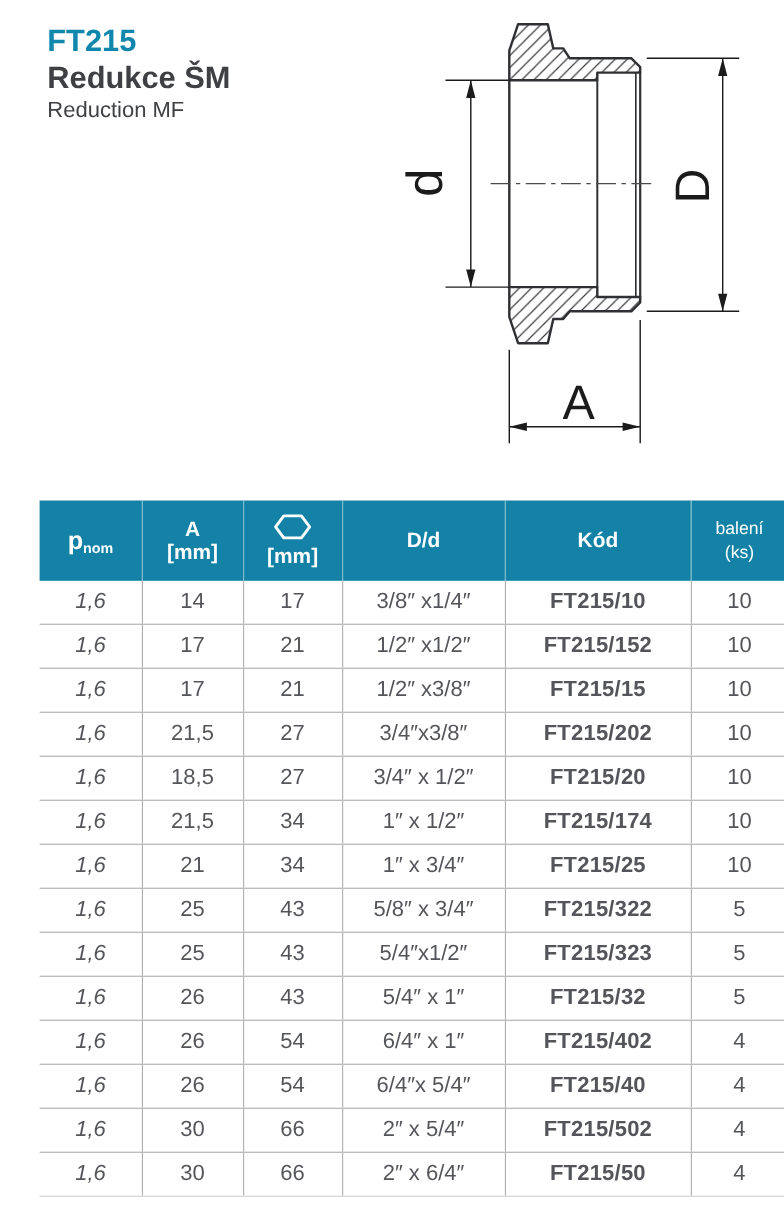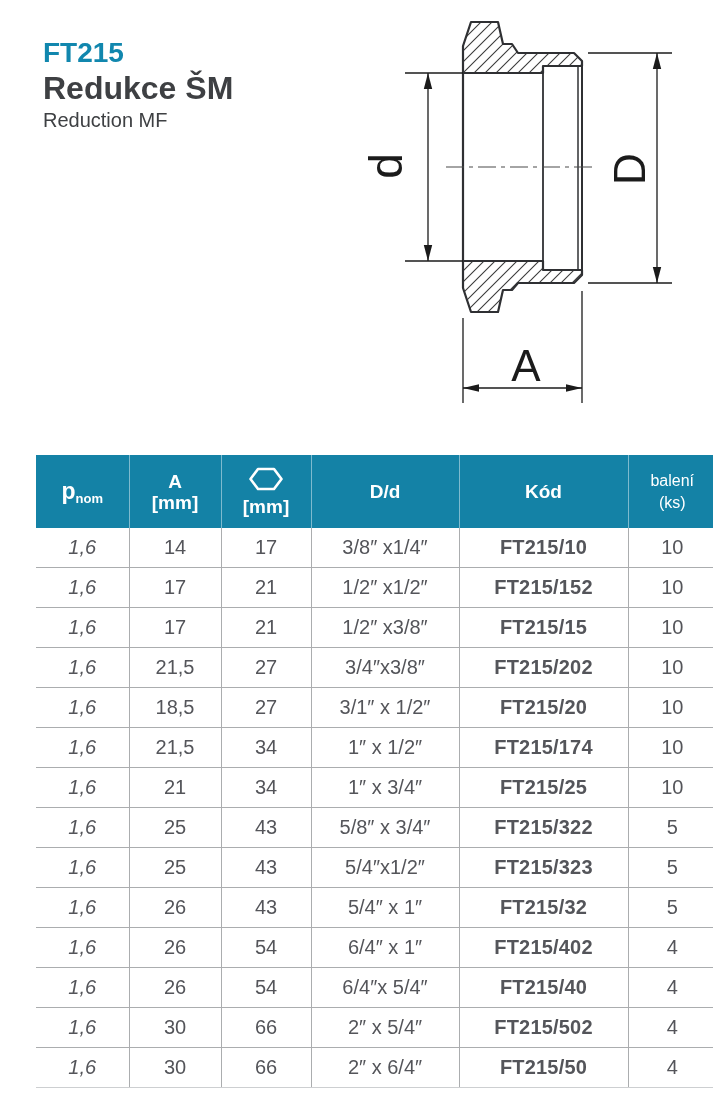--- a/index.html
+++ b/index.html
@@ -8,23 +8,23 @@
     --body-text:#54555A;
     --title-text:#3E4043;
     --grid:#ABADAF;
   }
   html,body{margin:0;padding:0;}
   body{
     width:713px;height:1100px;position:relative;background:#ffffff;
     font-family:"Liberation Sans", sans-serif;overflow:hidden;
   }
   
-  .product-header{position:absolute;left:43px;top:38px;line-height:1.05;}
+  .product-header{position:absolute;left:43px;top:22px;line-height:1.05;}
   .product-code{color:var(--accent);font-size:28px;font-weight:bold;}
-  .product-name-cs{color:var(--title-text);font-size:32px;font-weight:bold;margin-top:5px;}
+  .product-name-cs{color:var(--title-text);font-size:28px;font-weight:bold;margin-top:5px;}
   .product-name-en{color:var(--title-text);font-size:20px;font-weight:normal;margin-top:4px;}
   
   .drawing{position:absolute;left:360px;top:0;width:353px;height:420px;}
   
   table.spec{
     position:absolute;left:36px;top:455px;width:680px;
     border-collapse:collapse;table-layout:fixed;
   }
   table.spec thead th{
     background:var(--header-bg);color:#fff;height:73px;padding:0;
@@ -173,21 +173,21 @@
     <td>21,5</td>
     <td>27</td>
     <td>3/4″x3/8″</td>
     <td class="code-cell">FT215/202</td>
     <td>10</td>
   </tr>
       <tr>
     <td>1,6</td>
     <td>18,5</td>
     <td>27</td>
-    <td>3/1″ x 1/2″</td>
+    <td>3/4″ x 1/2″</td>
     <td class="code-cell">FT215/20</td>
     <td>10</td>
   </tr>
       <tr>
     <td>1,6</td>
     <td>21,5</td>
     <td>34</td>
     <td>1″ x 1/2″</td>
     <td class="code-cell">FT215/174</td>
     <td>10</td>

